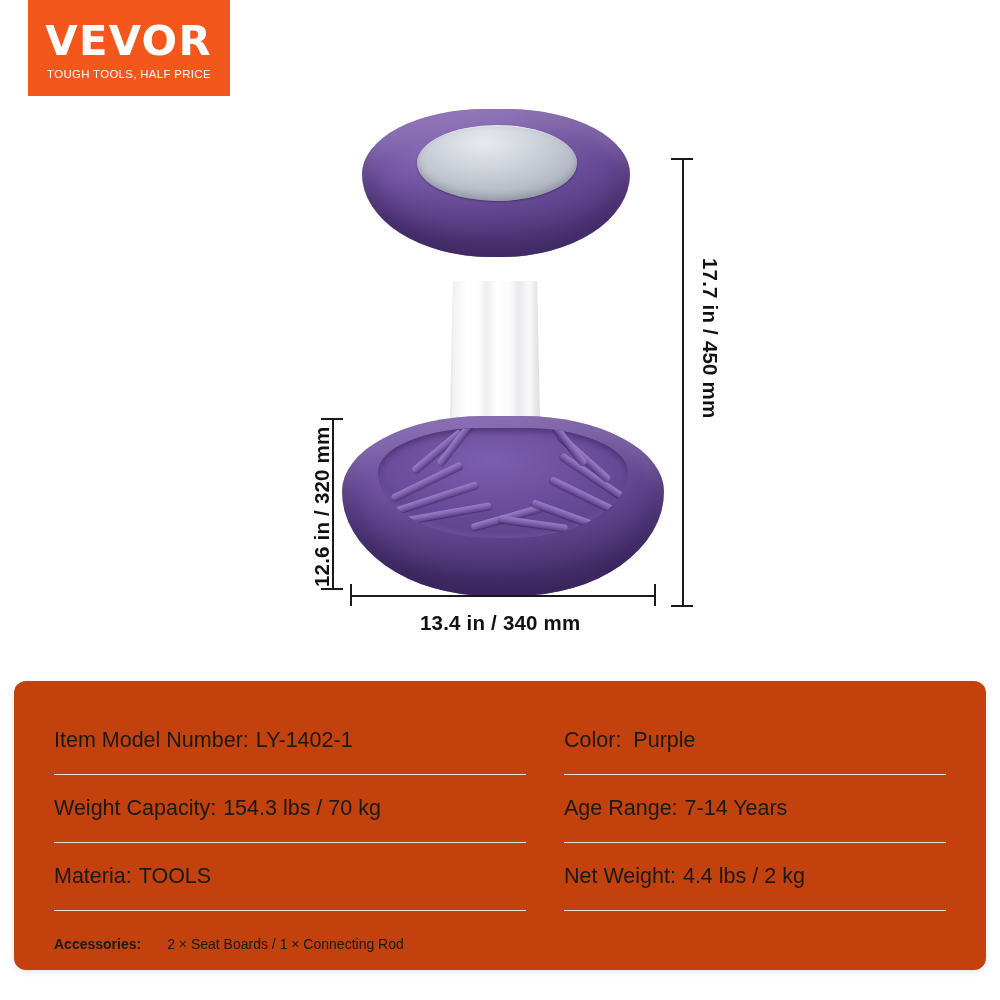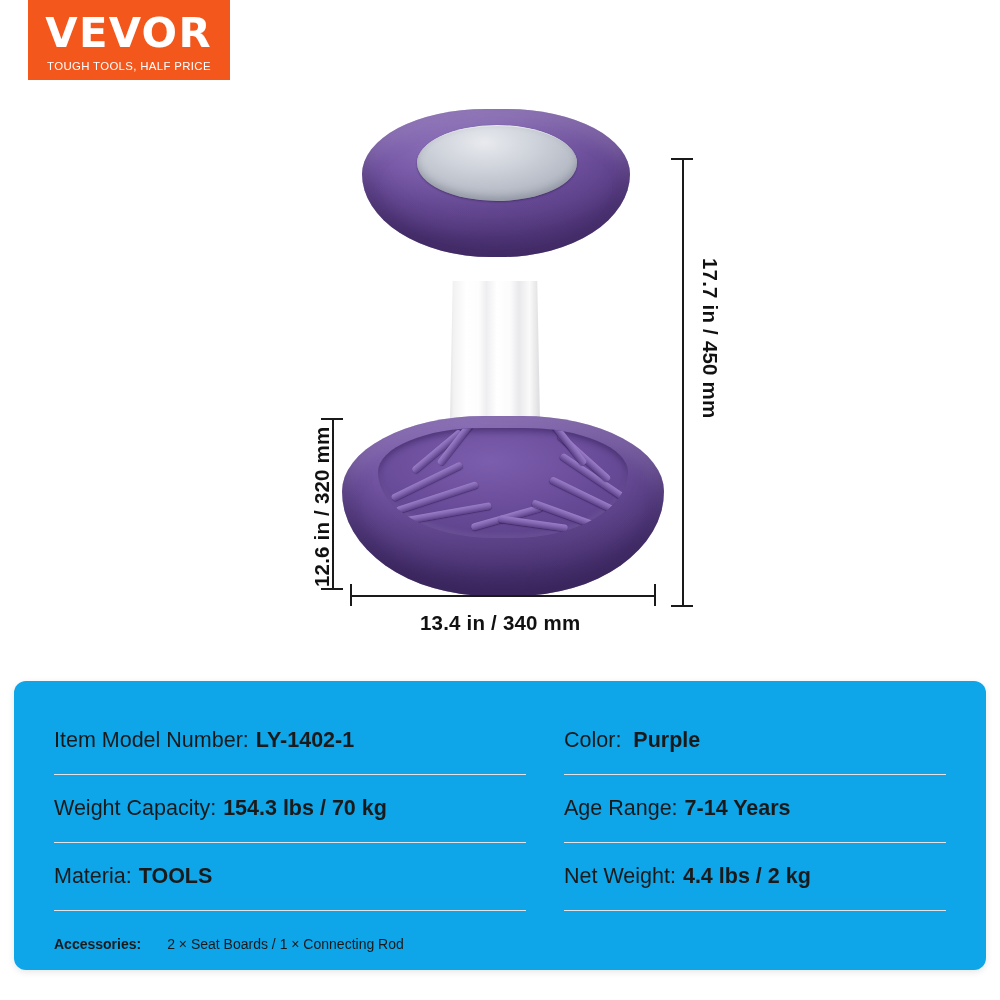--- a/index.html
+++ b/index.html
@@ -16,21 +16,21 @@
     color: #111111;
     position: relative;
   }
 
   
   .logo-box {
     position: absolute;
     left: 28px;
     top: 0;
     width: 202px;
-    height: 80px;
+    height: 96px;
     background: #F4571B;
     display: flex;
     flex-direction: column;
     align-items: center;
     justify-content: center;
     padding-top: 6px;
   }
   .logo-word {
     color: #ffffff;
     font-family: "DejaVu Sans", sans-serif;
@@ -195,42 +195,42 @@
   .rot-cw  { transform: rotate(90deg);  transform-origin: left top; }
   .rot-ccw { transform: rotate(-90deg); transform-origin: left top; }
 
   
   .spec-panel {
     position: absolute;
     left: 14px;
     top: 681px;
     width: 972px;
     height: 289px;
-    background: #0ea5e9;
+    background: #c2410c;
     border-radius: 12px;
     box-shadow: 0 2px 7px rgba(0,0,0,0.10);
     padding: 26px 40px 22px 40px;
   }
   .spec-grid {
     display: grid;
     grid-template-columns: 472px 1fr;
     column-gap: 38px;
   }
   .spec-cell {
     height: 68px;
     display: flex;
     align-items: center;
     border-bottom: 1px solid #e2e2e2;
     font-size: 21.5px;
     line-height: 1.2;
     color: #1a1a1a;
     white-space: nowrap;
   }
   .spec-key { font-weight: normal; }
-  .spec-val { font-weight: bold; margin-left: 7px; }
+  .spec-val { font-weight: normal; margin-left: 7px; }
   .spec-val.gap-wide { margin-left: 12px; }
 
   .acc-row {
     display: flex;
     align-items: center;
     height: 66px;
     font-size: 14px;
     color: #1a1a1a;
     white-space: nowrap;
   }

